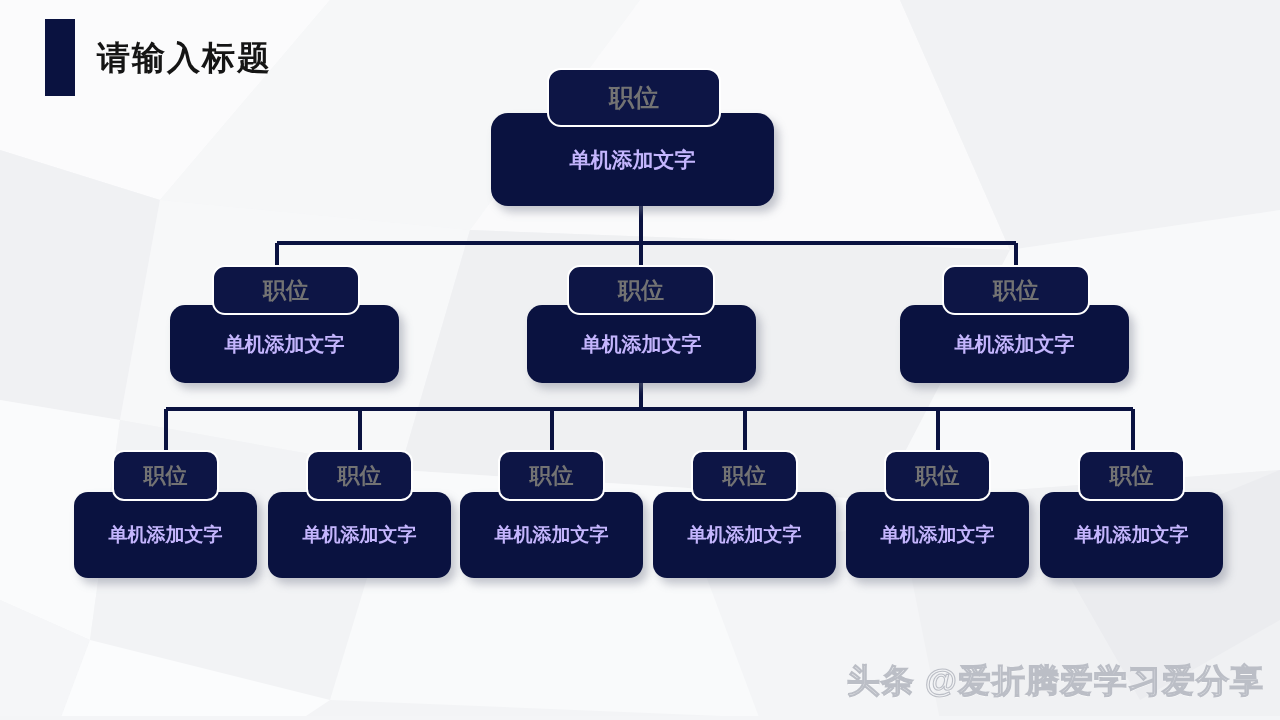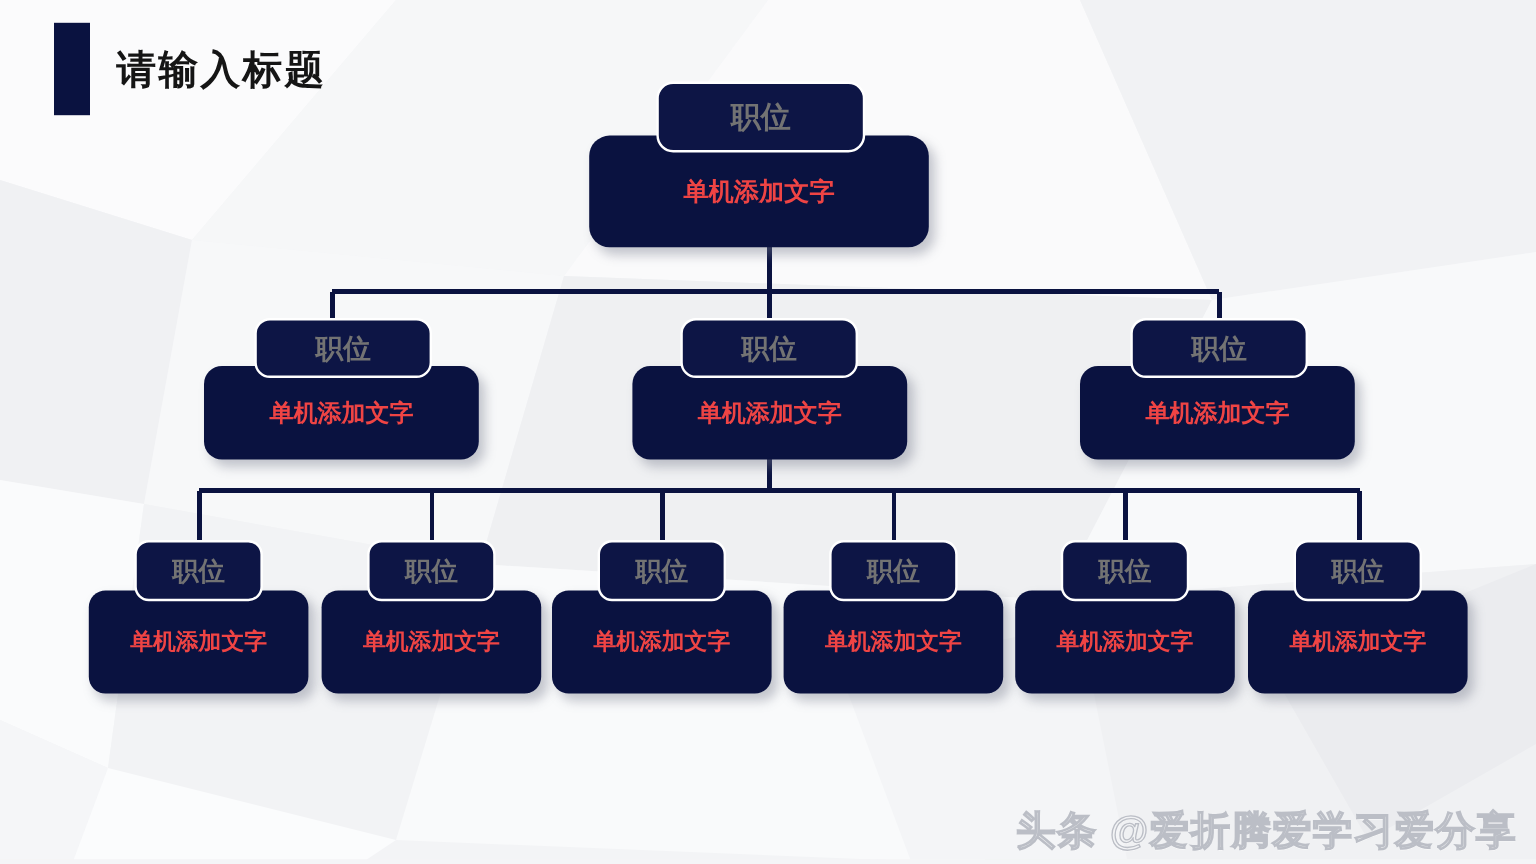--- a/index.html
+++ b/index.html
@@ -83,21 +83,21 @@
     align-items: center;
     justify-content: center;
     z-index: 4;
     box-sizing: border-box;
     white-space: nowrap;
   }
   .node-body {
     position: absolute;
     background: #0a1240;
     border-radius: 14px;
-    color: #ef4444;
+    color: #c4b5fd;
     font-weight: bold;
     display: flex;
     align-items: center;
     justify-content: center;
     box-shadow: 5px 6px 9px rgba(120, 125, 140, 0.42);
     z-index: 3;
     box-sizing: border-box;
     white-space: nowrap;
   }
 
@@ -150,21 +150,21 @@
     width: 107px;
     height: 51px;
     font-size: 22px;
     border-radius: 12px;
   }
 
   
   #watermark {
     position: absolute;
     right: 16px;
-    bottom: 1px;
+    bottom: 12px;
     z-index: 6;
     font-size: 33px;
     font-weight: bold;
     color: #f2f3f5;
     letter-spacing: 1px;
     white-space: nowrap;
     -webkit-text-stroke: 1.1px #b9bcc4;
     text-shadow: 0 1px 0 #ffffff;
     opacity: 0.95;
   }

